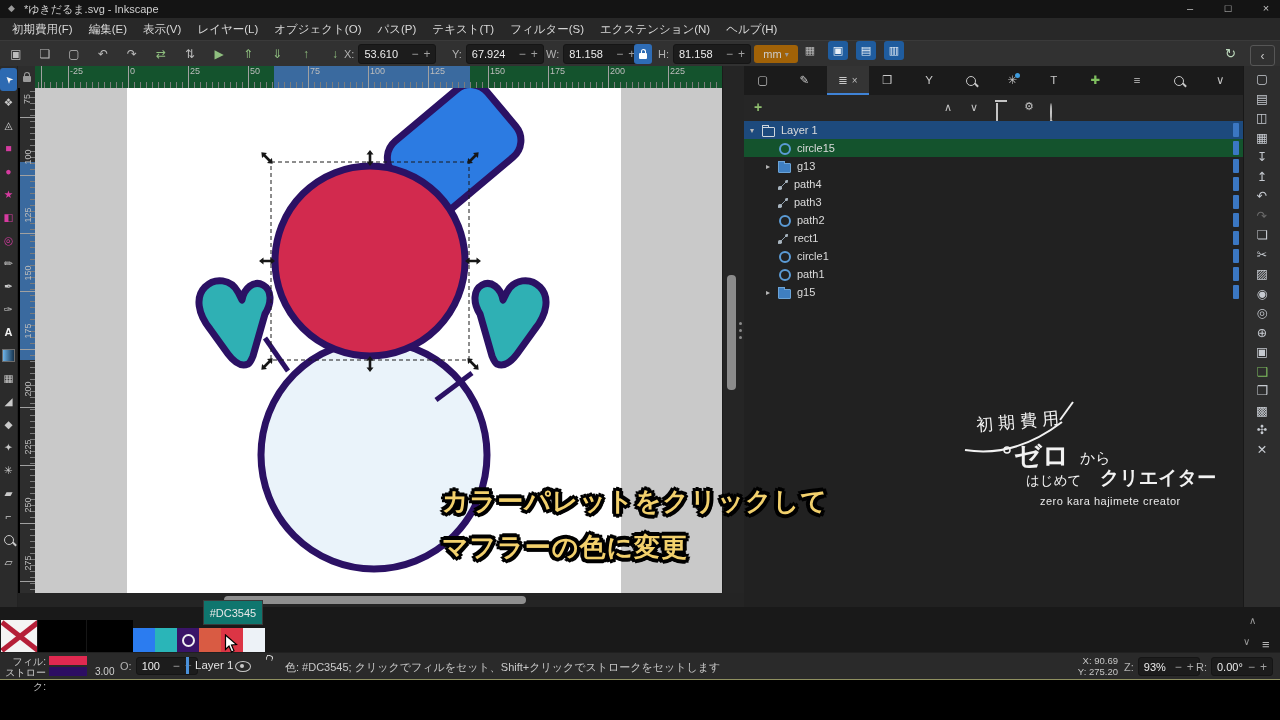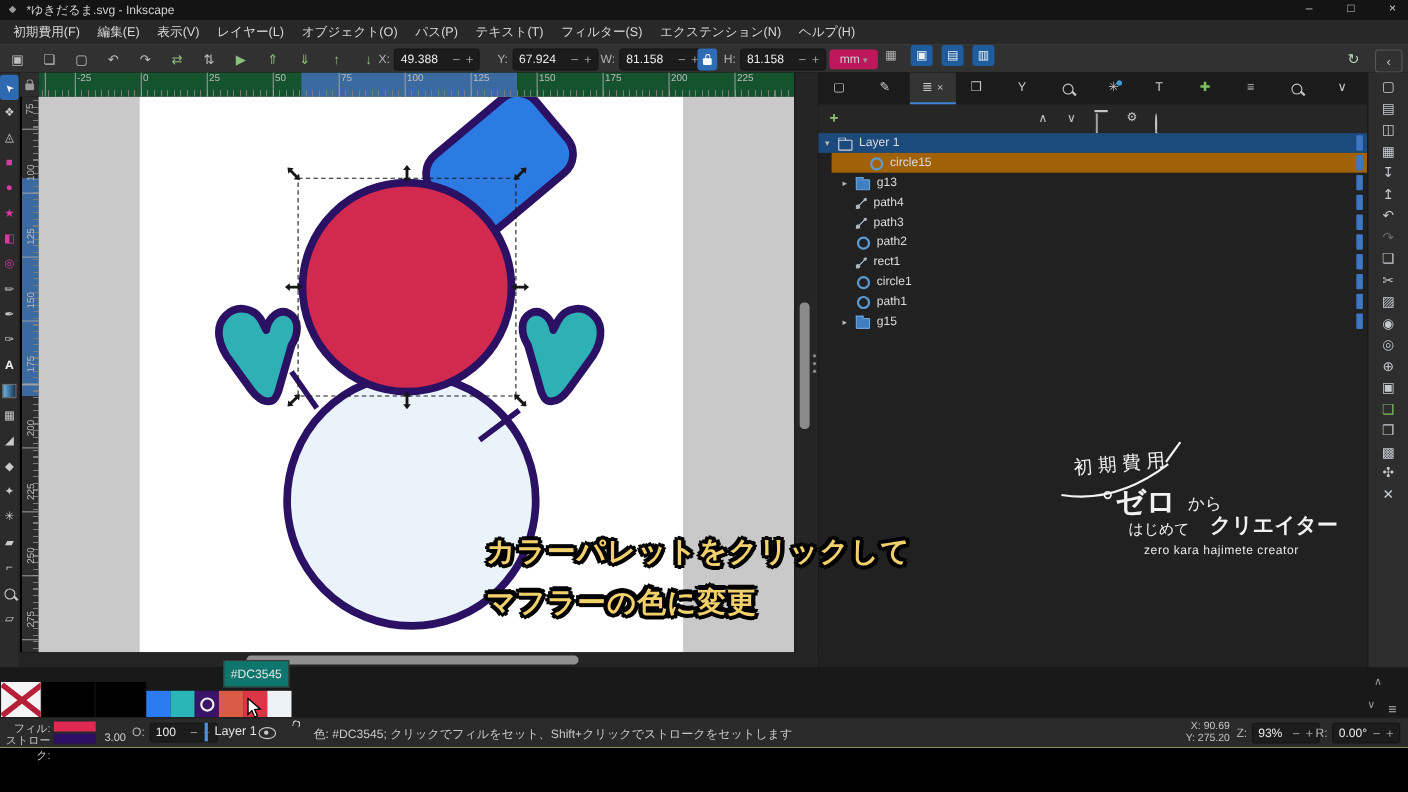--- a/index.html
+++ b/index.html
@@ -21,21 +21,21 @@
   .fg{display:flex;align-items:center;gap:4px;top:3px;}
   .flabel{color:#b2b2b2;font-size:11px;}
   .fbox{display:flex;align-items:center;background:#1c1c1c;border:1px solid #151515;border-radius:3px;height:18px;padding:0 5px;gap:5px;}
   .fval{color:#ececec;font-size:11px;min-width:42px;}
   .fval.sm{min-width:26px;}
   .fstep{color:#9f9f9f;font-size:12px;}
   .fstep.dim{color:#5d5d5d;}
   #lockbtn{left:634px;top:3px;width:18px;height:20px;background:#2e6cb5;border-radius:3px;display:flex;align-items:flex-start;justify-content:center;}
   .locki{position:relative;width:8px;height:6px;background:#fff;border-radius:1px;margin-top:9px;}
   .locki::before{content:"";position:absolute;top:-4px;left:1.5px;width:3.5px;height:4px;border:1.5px solid #fff;border-bottom:none;border-radius:3px 3px 0 0;}
-  #unitbox{left:754px;top:4px;width:44px;height:18px;background:#be185d;border-radius:3px;color:#cccccc;font-size:11px;display:flex;align-items:center;justify-content:center;gap:3px;}
+  #unitbox{left:754px;top:4px;width:44px;height:18px;background:#a16207;border-radius:3px;color:#cccccc;font-size:11px;display:flex;align-items:center;justify-content:center;gap:3px;}
   #unitbox::after{content:"▾";font-size:8px;color:#9a9a9a;}
   .snapbtn{top:4px;width:20px;height:19px;border-radius:3px;display:flex;align-items:center;justify-content:center;font-size:11px;color:#b9b9b9;}
   .snapbtn.on{background:#1f5c9e;color:#e8f0f8;}
   #tb-rot{left:1225px;top:5px;color:#bcd8bc;font-size:13px;}
   #tb-collapse{left:1250px;top:4px;width:23px;height:19px;border:1px solid #565656;border-radius:3px;color:#c6c6c6;font-size:12px;display:flex;align-items:center;justify-content:center;}
   
   #corner{left:18px;top:66px;width:17px;height:22px;background:#2d2d2d;display:flex;align-items:flex-start;justify-content:center;}
   .lockg{position:relative;width:8px;height:6px;background:#9a9a9a;border-radius:1px;margin-top:10px;}
   .lockg::before{content:"";position:absolute;top:-4px;left:1.5px;width:3.5px;height:4px;border:1.5px solid #9a9a9a;border-bottom:none;border-radius:3px 3px 0 0;}
   #hruler{left:35px;top:66px;width:687px;height:22px;background:#14532d;overflow:hidden;}
@@ -88,21 +88,21 @@
   #objtoolbar{left:0;top:29px;width:499px;height:26px;background:#262626;border-bottom:1px solid #191919;}
   #obj-add{left:10px;top:4px;color:#8fbf6f;font-size:14px;font-weight:bold;}
   .objico{top:6px;color:#c4c4c4;font-size:11px;}
   .trashi{position:relative;width:9px;height:10px;border:1px solid #c4c4c4;border-top:none;border-radius:0 0 2px 2px;}
   .trashi::before{content:"";position:absolute;top:-3px;left:-2.5px;width:12px;height:1.5px;background:#c4c4c4;}
   .magico{position:relative;width:8px;height:8px;border:1.5px solid #c4c4c4;border-radius:50%;}
   .magico::after{content:"";position:absolute;width:5px;height:1.5px;background:#c4c4c4;transform:rotate(45deg);right:-4px;bottom:-1px;}
   #objrows{left:0;top:55px;width:499px;}
   .orow{position:relative;height:18px;display:flex;align-items:center;padding-left:22px;box-sizing:border-box;}
   .orow.layer{padding-left:6px;background:#1d4a7d;}
-  .orow.sel{background:#a16207;margin-left:12px;}
+  .orow.sel{background:#14532d;}
   .orow::after{content:"";position:absolute;right:4px;top:2px;width:6px;height:14px;background:#3b77c2;border-radius:1px;}
   .chev{width:12px;font-size:8px;color:#b9b9b9;flex:none;}
   .olabel{color:#dcdcdc;font-size:11px;margin-left:6px;white-space:nowrap;}
   .oi{width:12px;height:12px;position:relative;flex:none;}
   .oi.folder{width:11px;height:8px;border:1px solid #cfd6dd;border-radius:1px;margin-top:3px;}
   .oi.folder::before{content:"";position:absolute;top:-3px;left:-1px;width:5px;height:2px;border:1px solid #cfd6dd;border-bottom:none;border-radius:1px 1px 0 0;}
   .oi.folderb{width:11px;height:8px;background:#3f7fc1;border:1px solid #6ba3d6;border-radius:1px;margin-top:3px;}
   .oi.folderb::before{content:"";position:absolute;top:-3px;left:-1px;width:5px;height:2px;background:#3f7fc1;border:1px solid #6ba3d6;border-bottom:none;}
   .oi.circle{width:8px;height:8px;border:2px solid #5b9bd5;border-radius:50%;margin:1px 0 0 1px;}
   .oi.nodes{background:linear-gradient(135deg,transparent 46%,#8fa0ae 46% 54%,transparent 54%);width:10px;height:10px;margin-top:1px;}
@@ -205,21 +205,21 @@
         <span class="tbico ">⇅</span>
         <span class="tbico grn">▶</span>
         <span class="tbico grn">⇑</span>
         <span class="tbico grn">⇓</span>
         <span class="tbico grn">↑</span>
         <span class="tbico grn">↓</span>
       </div>
     <div class="abs fg" style="left:344px">
       <span class="flabel">X:</span>
       <span class="fbox">
-        <span class="fval">49.388</span>
+        <span class="fval">53.610</span>
         <span class="fstep">−</span>
         <span class="fstep">+</span>
       </span>
     </div>
     <div class="abs fg" style="left:452px">
       <span class="flabel">Y:</span>
       <span class="fbox">
         <span class="fval">67.924</span>
         <span class="fstep">−</span>
         <span class="fstep">+</span>

